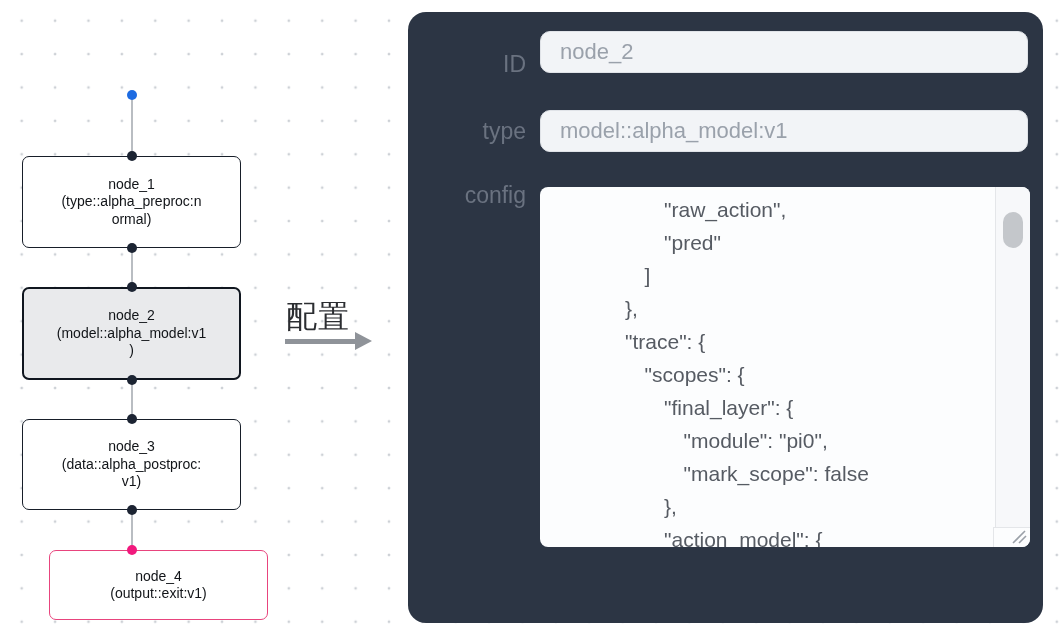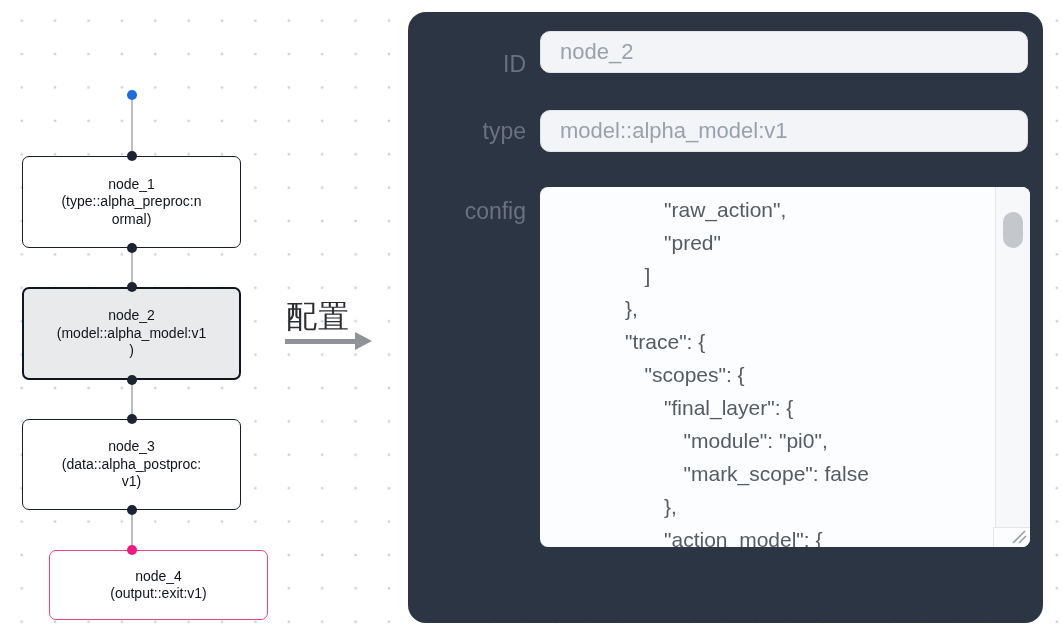--- a/index.html
+++ b/index.html
@@ -145,21 +145,21 @@
   </div>
 
   <div class="config-panel">
 
     <div class="field-label" style="top:31px; height:42px; line-height:42px;">ID</div>
     <input class="field-input" style="top: 19px;" type="text" value="node_2">
 
     <div class="field-label" style="top:98px; height:42px; line-height:42px;">type</div>
     <input class="field-input" style="top: 98px;" type="text" value="model::alpha_model:v1">
 
-    <div class="field-label" style="top:186px;">config</div>
+    <div class="field-label" style="top:170px;">config</div>
 
     <div class="config-box">
       <div class="config-code"><div class="code-line" style="padding-left: 124px;">"raw_action",</div><div class="code-line" style="padding-left: 124px;">"pred"</div><div class="code-line" style="padding-left: 104.5px;">]</div><div class="code-line" style="padding-left: 85px;">},</div><div class="code-line" style="padding-left: 85px;">"trace": {</div><div class="code-line" style="padding-left: 104.5px;">"scopes": {</div><div class="code-line" style="padding-left: 124px;">"final_layer": {</div><div class="code-line" style="padding-left: 143.5px;">"module": "pi0",</div><div class="code-line" style="padding-left: 143.5px;">"mark_scope": false</div><div class="code-line" style="padding-left: 124px;">},</div><div class="code-line" style="padding-left: 124px;">"action_model": {</div></div>
       <div class="config-scrollbar">
         <div class="config-scrollbar-thumb"></div>
       </div>
       <div class="config-corner">
         <svg class="resize-icon" width="16" height="14" viewBox="0 0 16 14">
           <line x1="2" y1="13" x2="14" y2="1" stroke="#9aa0a8" stroke-width="1.6"></line>
           <line x1="8" y1="13" x2="15" y2="6" stroke="#9aa0a8" stroke-width="1.6"></line>

